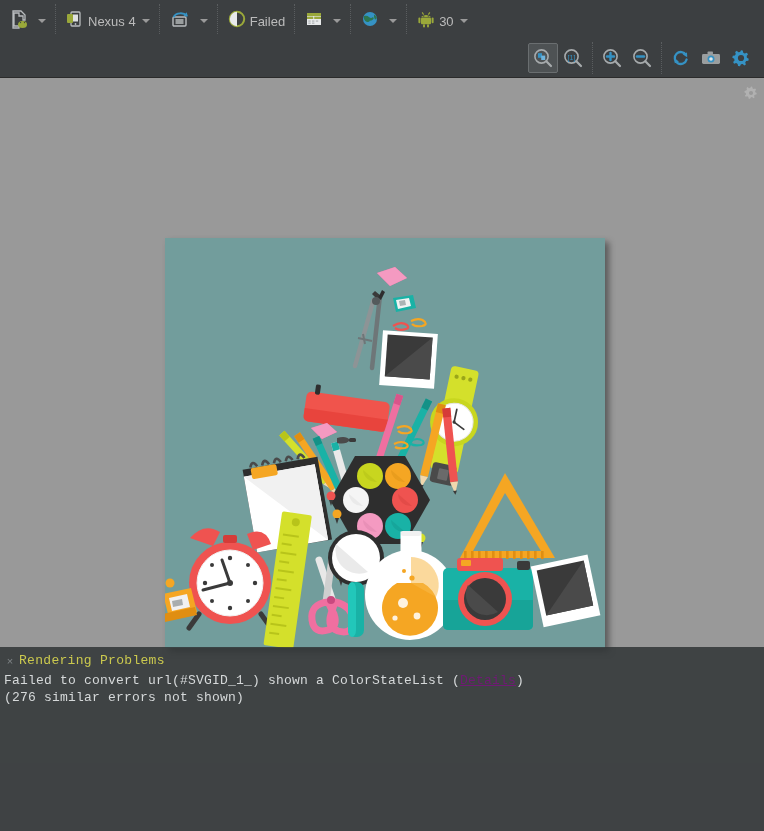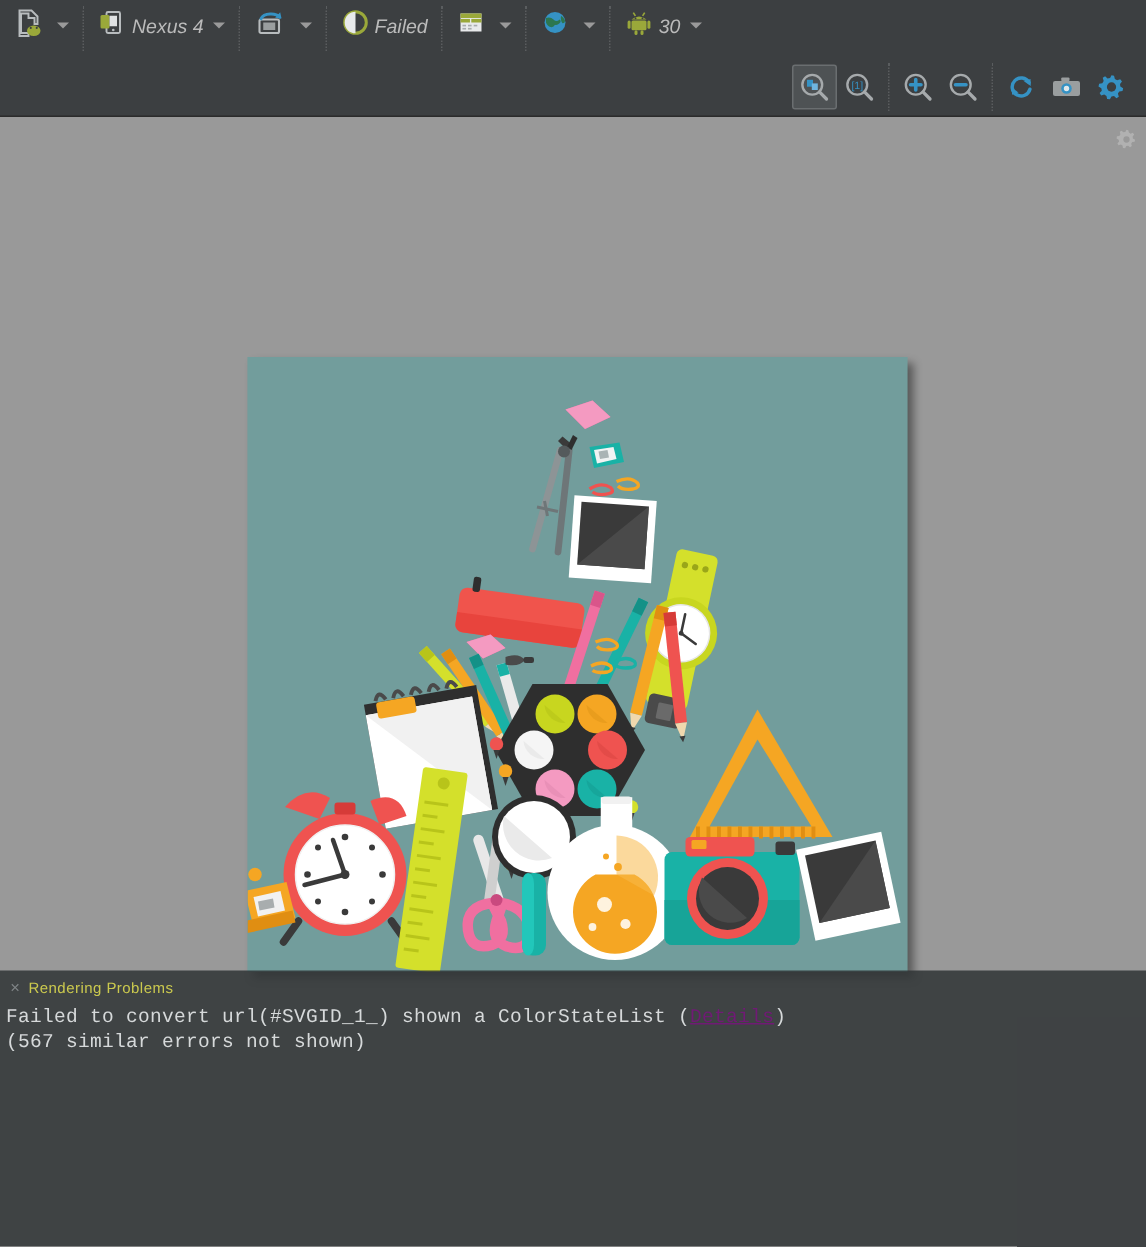--- a/index.html
+++ b/index.html
@@ -18,24 +18,23 @@
     width: 764px; height: 78px;
     background: #3c3f41;
     border-bottom: 1px solid #2b2b2b;
   }
   .tb-row-top {
     position: absolute; left: 0; top: 0;
     width: 764px; height: 38px;
     display: flex; align-items: center;
   }
   .tb-group {
-    display: flex; align-items: flex-start;
+    display: flex; align-items: flex-end;
     height: 30px; padding: 0 6px;
     border-left: 1px dotted #5a5d5f;
-    font-style: italic;
   }
   .tb-group.first { border-left: none; }
   .tb-item {
     display: flex; align-items: center; gap: 3px;
     height: 26px; padding: 0 3px;
     cursor: default;
   }
   .tb-label {
     color: #bbbbbb; font-size: 13px;
     font-family: "Liberation Sans", sans-serif;
@@ -119,22 +118,22 @@
     padding: 2px 0 3px 4px;
   }
   .err-close {
     width: 12px; height: 12px; margin-right: 3px;
     display: flex; align-items: center; justify-content: center;
     color: #7f8486; font-size: 11px;
     font-family: "Liberation Sans", sans-serif;
     cursor: default;
   }
   .err-title {
-    color: #cbc94e; font-size: 10px;
-    font-family: Liberation Sans, sans-serif;
+    color: #cbc94e; font-size: 13px;
+    font-family: Liberation Mono, monospace;
     letter-spacing: 0.3px;
   }
   .err-line {
     padding: 2px 0 0 4px;
     color: #d6d9da; letter-spacing: 0.2px;
     white-space: nowrap;
   }
   .err-link {
     color: #701a75; text-decoration: underline; cursor: default;
   }
@@ -628,16 +627,16 @@
   </div>
 
   <div class="errpanel">
     <div class="err-header">
       <span class="err-close">×</span>
       <span class="err-title">Rendering Problems</span>
     </div>
     <div class="err-line">
       <span>Failed to convert url(#SVGID_1_) shown a ColorStateList (</span><span class="err-link">Details</span><span>)</span>
     </div>
-    <div class="err-line">(567 similar errors not shown)</div>
+    <div class="err-line">(276 similar errors not shown)</div>
   </div>
 
 </div>
 
 </body></html>

